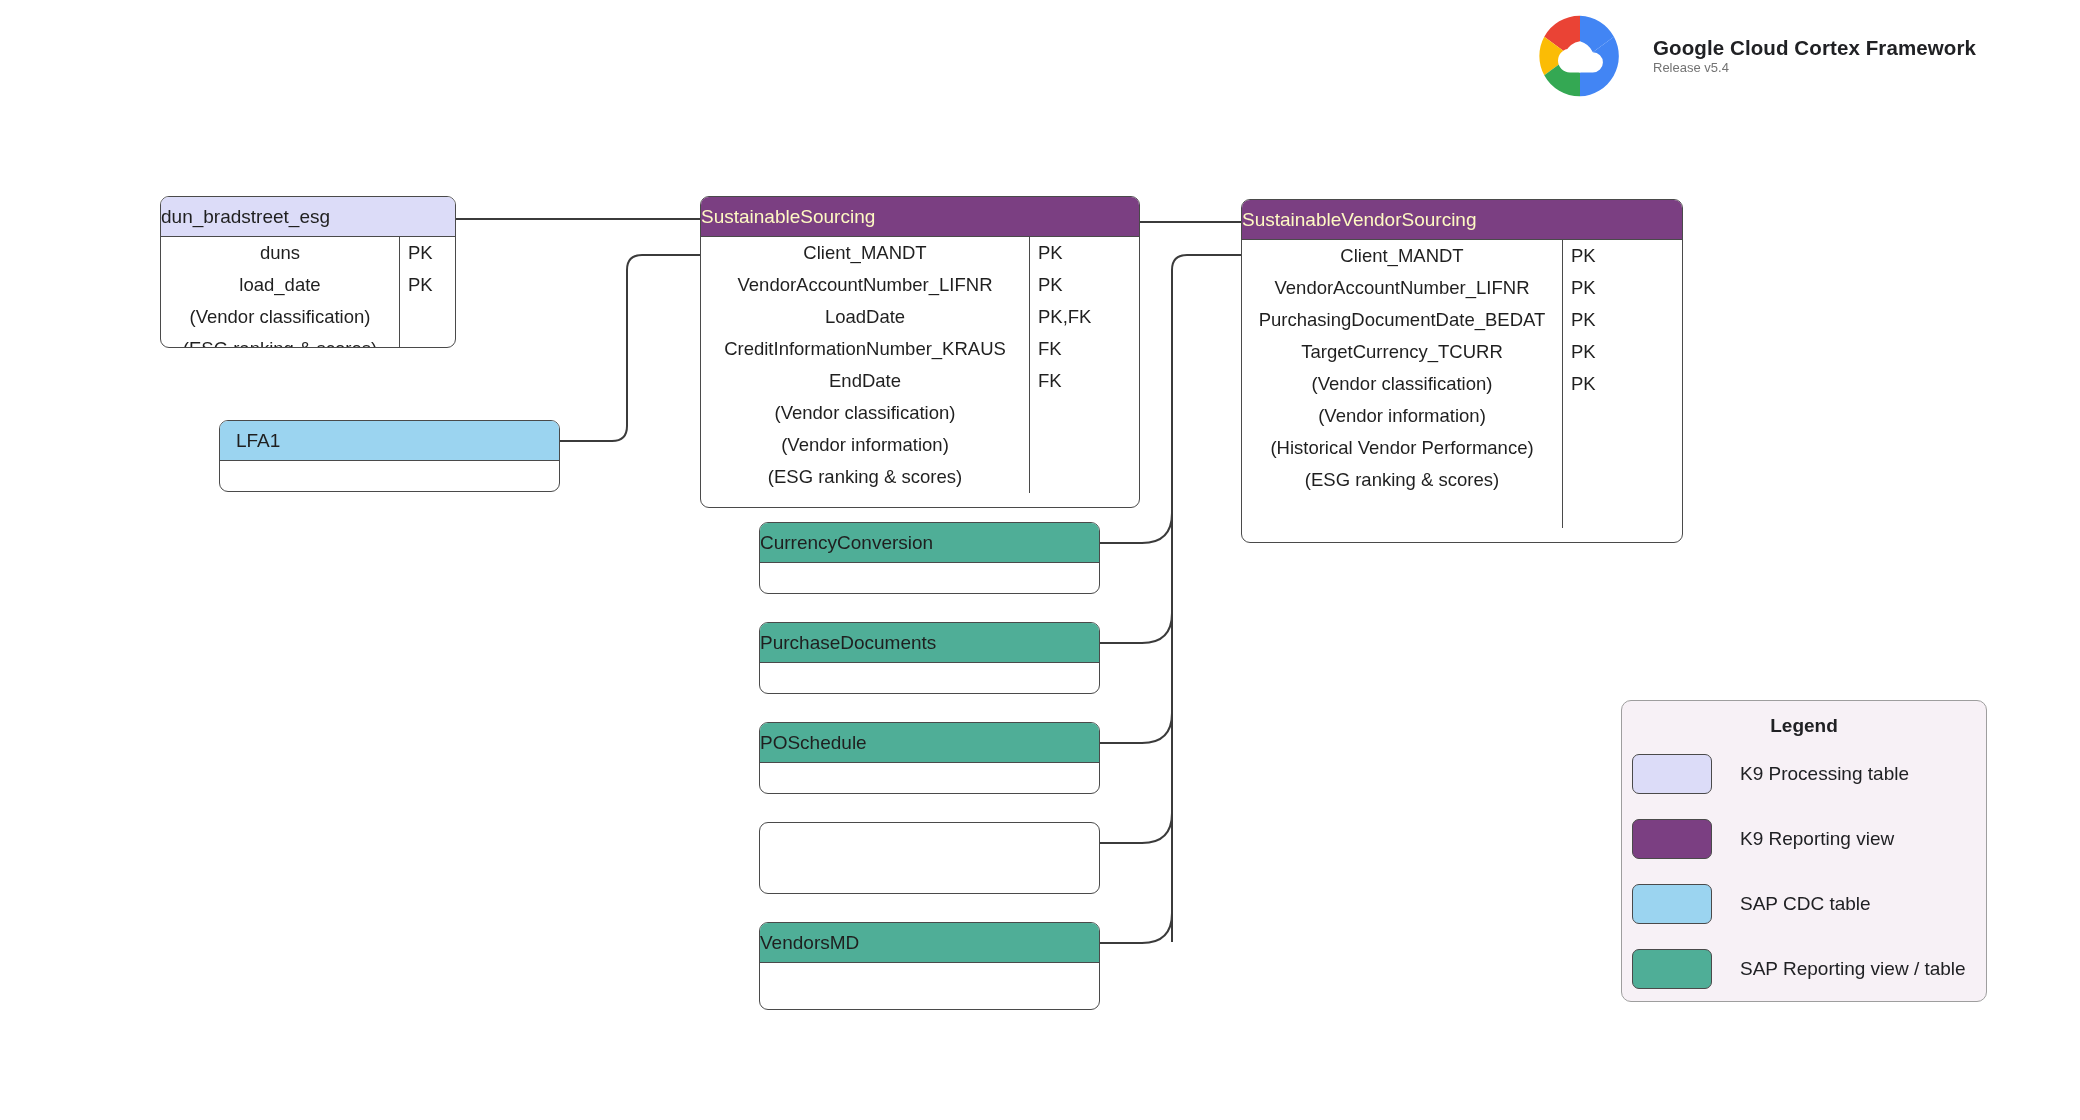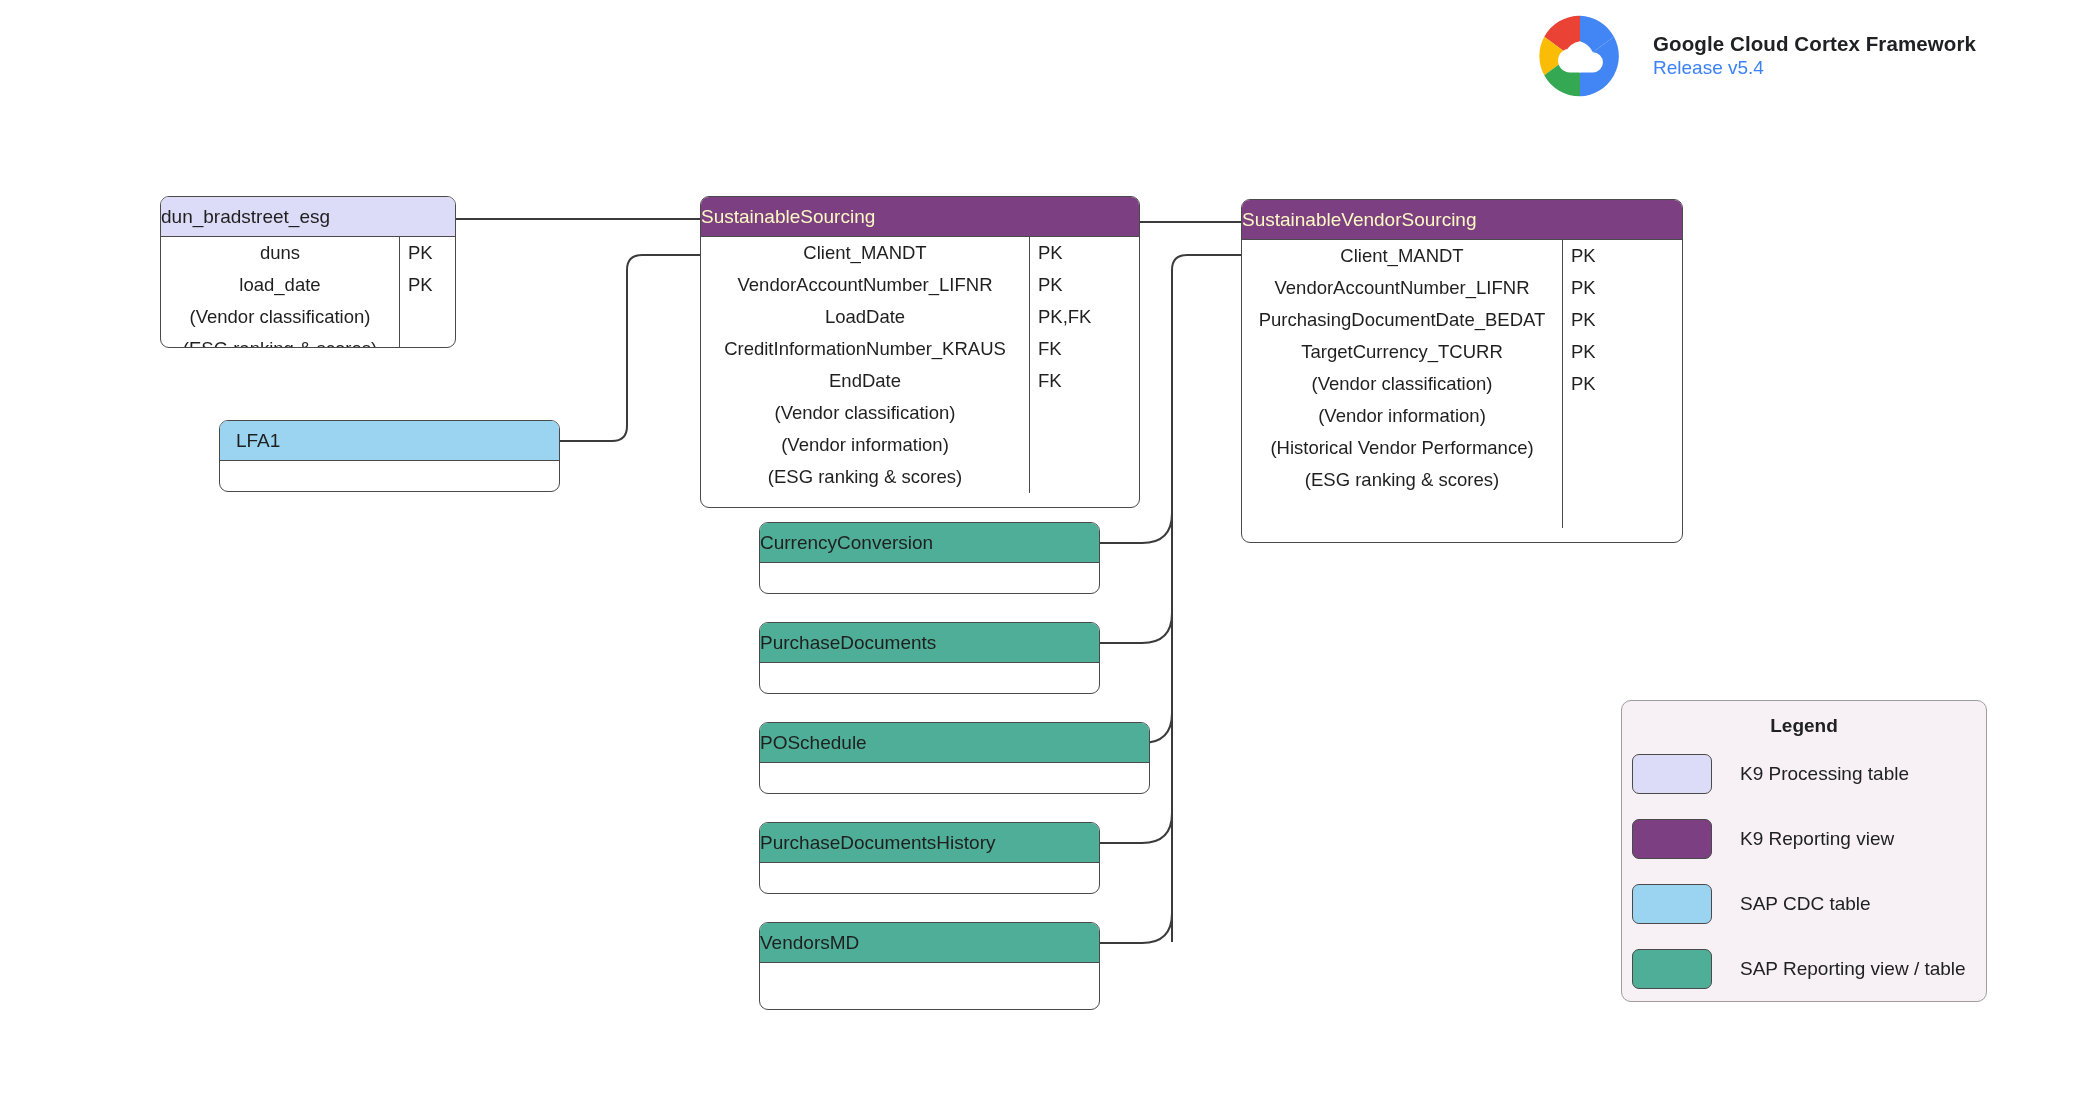--- a/index.html
+++ b/index.html
@@ -12,21 +12,21 @@
     position:relative;
     overflow:hidden;
   }
   #canvas{position:absolute;left:0;top:0;width:2080px;height:1120px;border-radius:15px;}
 
   
   .brand{position:absolute;left:1525px;top:10px;display:flex;align-items:center;gap:18px;}
   .brand-logo{width:110px;height:92px;flex:none;}
   .brand-text{display:flex;flex-direction:column;justify-content:center;}
   .brand-title{font-size:20.5px;font-weight:bold;color:#202124;line-height:1.25;letter-spacing:.1px;}
-  .brand-release{font-size:19px;color:#3b82f6;line-height:1.3;}
+  .brand-release{font-size:13px;color:#737373;line-height:1.3;}
 
   
   svg.links{position:absolute;left:0;top:0;width:2080px;height:1120px;pointer-events:none;}
   svg.links path{fill:none;stroke:#3b3b3b;stroke-width:2;}
 
   
   .entity{
     position:absolute;
     border:1.6px solid #4a4a4a;
     border-radius:9px;
@@ -196,26 +196,25 @@
         <div class="entity-body empty-body" style="height: 32px;"></div>
       </div>
       <div class="entity t-sapview" style="left: 759px; top: 522px; width: 341px; height: 72px;">
         <div class="entity-title">CurrencyConversion</div>
         <div class="entity-body empty-body" style="height: 32px;"></div>
       </div>
       <div class="entity t-sapview" style="left: 759px; top: 622px; width: 341px; height: 72px;">
         <div class="entity-title">PurchaseDocuments</div>
         <div class="entity-body empty-body" style="height: 32px;"></div>
       </div>
-      <div class="entity t-sapview" style="left: 759px; top: 722px; width: 391px; height: 72px;">
+      <div class="entity t-sapview" style="left: 759px; top: 722px; width: 341px; height: 72px;">
         <div class="entity-title">POSchedule</div>
         <div class="entity-body empty-body" style="height: 32px;"></div>
       </div>
       <div class="entity t-sapview" style="left: 759px; top: 822px; width: 341px; height: 72px;">
-        <div class="entity-title">PurchaseDocumentsHistory</div>
         <div class="entity-body empty-body" style="height: 32px;"></div>
       </div>
       <div class="entity t-sapview" style="left: 759px; top: 922px; width: 341px; height: 88px;">
         <div class="entity-title">VendorsMD</div>
         <div class="entity-body empty-body" style="height: 32px;"></div>
       </div>
     </div>
 
   <div class="legend" id="legend" style="left: 1621px; top: 700px; width: 366px; height: 302px;">
     <div class="legend-title">Legend</div>

